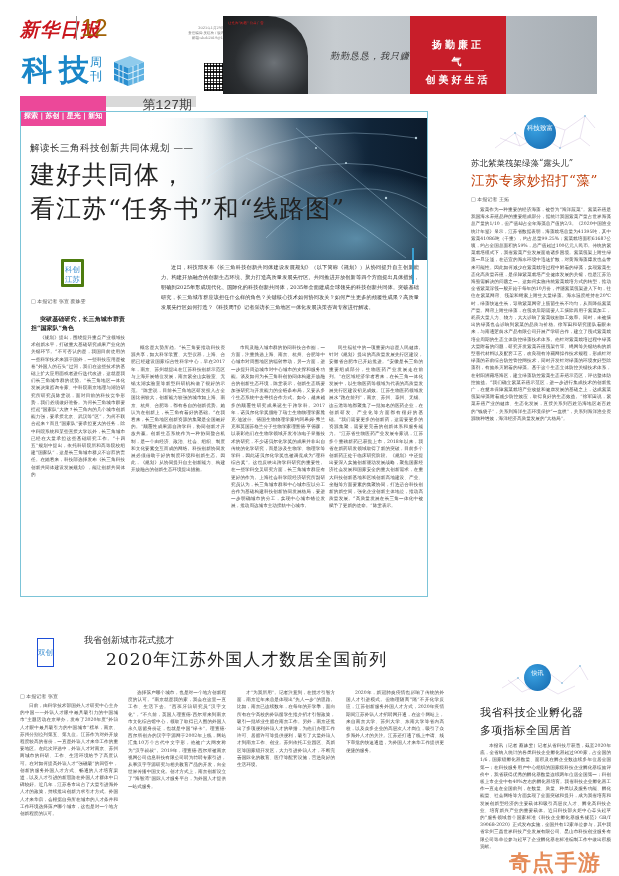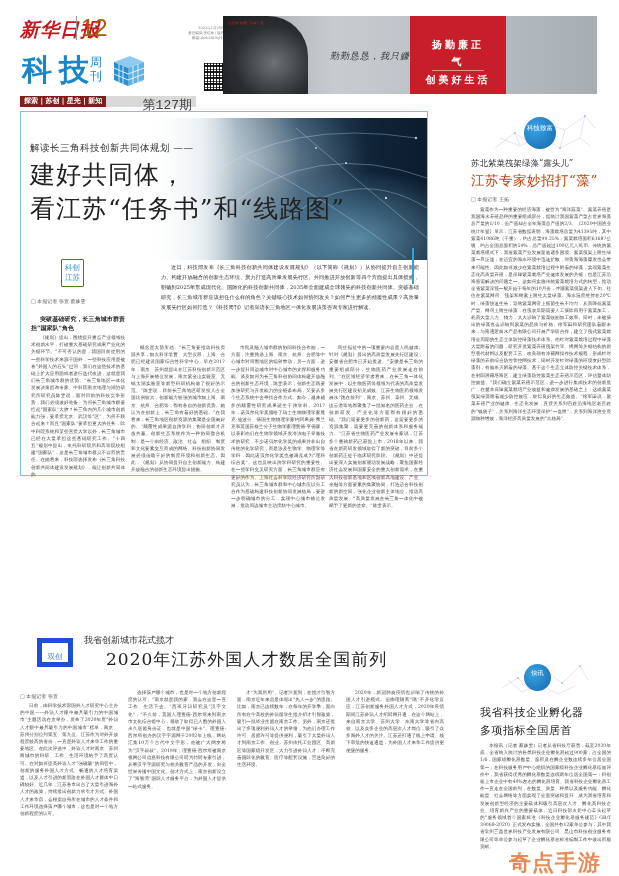--- a/index.html
+++ b/index.html
@@ -8,67 +8,67 @@
 
   
   .masthead { position: absolute; left: 18px; top: 12px; width: 200px; height: 82px; }
   .paper-name { position: absolute; left: 2px; top: 5px; font-size: 19px; font-weight: bold; color: #c9161d; font-style: italic; letter-spacing: 1px; font-family: "DejaVu Serif", serif; }
   .page-num-sep { position: absolute; left: 58px; top: 4px; width: 1px; height: 24px; background: #999; }
   .page-num { position: absolute; left: 63px; top: 2px; font-size: 24px; font-family: "Liberation Sans", sans-serif; color: #a16207; }
   .section-title { position: absolute; left: 4px; top: 38px; font-size: 30px; font-weight: bold; color: #1a86c8; letter-spacing: 7px; font-family: "DejaVu Sans", sans-serif; }
   .section-weekly { position: absolute; left: 72px; top: 43px; font-size: 12px; color: #1a86c8; line-height: 14px; width: 14px; font-family: "DejaVu Sans", sans-serif; }
   .cube-icon { position: absolute; left: 92px; top: 40px; width: 38px; height: 36px; }
   .nav-bar { position: absolute; left: 2px; top: 84px; width: 176px; height: 11px; background: #d9d9d9; }
-  .nav-tags { position: absolute; left: 0; top: 0; height: 11px; background: #7f1d1d; color: #fff; font-size: 7px; line-height: 11px; padding: 0 4px; font-family: "DejaVu Sans", sans-serif; font-weight: bold; }
+  .nav-tags { position: absolute; left: 0; top: 0; height: 11px; background: #ec4899; color: #fff; font-size: 7px; line-height: 11px; padding: 15px 4px; font-family: "DejaVu Sans", sans-serif; font-weight: bold; }
   .issue-num { position: absolute; right: 4px; top: 4px; font-size: 13px; line-height: 11px; color: #444; font-family: Liberation Mono, monospace; }
   .meta-info { position: absolute; left: 160px; top: 14px; width: 58px; font-size: 3.5px; line-height: 5px; color: #777; text-align: right; }
   .qr-code { position: absolute; left: 186px; top: 51px; width: 26px; height: 28px; background:
       repeating-linear-gradient(0deg, #222 0 2px, #fff 2px 3px, #555 3px 4px, #fff 4px 6px),
       repeating-linear-gradient(90deg, #222 0 1px, #fff 1px 3px); background-blend-mode: multiply; }
 
   
   .ad-banner { position: absolute; left: 223px; top: 16px; width: 374px; height: 78px; background: linear-gradient(90deg, #9da3a8 0%, #c7ccd0 30%, #b6bcc2 70%, #a6adb3 100%); overflow: hidden; }
   .ad-pig { position: absolute; left: 0; top: 0; width: 85px; height: 78px; background: radial-gradient(ellipse at 60% 60%, #6d7277 0%, #2b2e31 55%, #1a1c1e 100%); border-radius: 0 40px 0 0; }
   .ad-pig-tag { position: absolute; left: 5px; top: 5px; font-size: 3.5px; color: #d22; font-family: "DejaVu Sans", sans-serif; }
   .ad-slogan { position: absolute; left: 107px; top: 34px; font-size: 9px; color: #333; letter-spacing: 1px; font-style: italic; }
   .ad-red { position: absolute; left: 187px; top: 0; width: 96px; height: 78px; background: #c81e2a; color: #fff; text-align: center; font-size: 10px; line-height: 17px; padding-top: 20px; letter-spacing: 3px; font-family: "DejaVu Sans", sans-serif; font-weight: bold; }
   .ad-red .line1 { border-bottom: 0.5px solid rgba(255,255,255,0.5); margin: 0 22px; }
 
   
-  .main-box { position: absolute; left: 20px; top: 111px; width: 408px; height: 365px; border: 1.5px solid #7cc4d8; }
+  .main-box { position: absolute; left: 20px; top: 111px; width: 408px; height: 486px; border: 1.5px solid #7cc4d8; }
   .hero-img { position: absolute; left: 125px; top: 6px; width: 281px; height: 142px; background:
       radial-gradient(ellipse at 75% 85%, rgba(120,180,210,0.7) 0%, rgba(70,110,140,0) 40%),
       radial-gradient(ellipse at 40% 30%, rgba(255,255,255,0.3) 0%, rgba(255,255,255,0) 45%),
       linear-gradient(90deg, #ffffff 0%, #d9e4ea 20%, #2d4d67 55%, #102438 80%, #0c1c2d 100%); }
   .hero-fade { position: absolute; left: 125px; top: 6px; width: 90px; height: 142px; background: linear-gradient(90deg, #fff 0%, rgba(255,255,255,0) 100%); }
   .hero-lines { position: absolute; left: 125px; top: 6px; width: 281px; height: 142px; }
   .kicker { position: absolute; left: 9px; top: 30px; font-size: 9.5px; color: #333; letter-spacing: 0.5px; }
   .headline { position: absolute; left: 9px; font-size: 25px; color: #222; letter-spacing: 1px; font-family: "DejaVu Serif", serif; }
   .headline.l1 { top: 46px; }
   .headline.l2 { top: 80px; }
-  .column-tag { position: absolute; left: 40px; top: 147px; width: 23px; height: 28px; border: 1px solid #4d7c0f; border-radius: 1px; font-size: 7.5px; line-height: 10px; color: #3a8ed0; text-align: center; padding-top: 3px; }
+  .column-tag { position: absolute; left: 40px; top: 147px; width: 23px; height: 28px; border: 3px solid #4d7c0f; border-radius: 1px; font-size: 7.5px; line-height: 10px; color: #3a8ed0; text-align: center; padding-top: 3px; }
   .byline { position: absolute; font-size: 5px; color: #555; }
   .byline::before { content: "□ "; }
 
   .lead { position: absolute; left: 140px; top: 150px; width: 258px; font-size: 5.2px; line-height: 10px; color: #333; text-indent: 10px; text-align: justify; }
   .body-col { position: absolute; font-size: 4.6px; line-height: 7.2px; color: #444; text-align: justify; overflow: hidden; }
   .body-col p { text-indent: 9px; margin-bottom: 0; }
   .body-col h4 { font-size: 6px; line-height: 9px; font-weight: bold; color: #222; margin: 2px 0; text-indent: 9px; }
   .col-rule { position: absolute; left: 391px; top: 136px; width: 1.5px; height: 36px; background: #3a9fd0; }
 
   
   .tag-circle { position: absolute; left: 524px; top: 117px; width: 32px; height: 32px; border-radius: 50%; background: radial-gradient(circle at 35% 35%, #3aa2e2, #1467ad); color: #fff; font-size: 6.5px; line-height: 9px; text-align: center; padding-top: 7px; }
   .net-deco { position: absolute; }
   .r-kicker { position: absolute; left: 471px; top: 158px; font-size: 8.5px; color: #333; }
   .r-headline { position: absolute; left: 471px; top: 172px; font-size: 13.5px; color: #c2410c; letter-spacing: 0.5px; }
   .r-byline { left: 471px; top: 196px; }
   .r-body { left: 471px; top: 206px; width: 140px; height: 415px; }
 
   
-  .b-tag { position: absolute; left: 37px; top: 638px; width: 36px; height: 29px; border: 5px solid #1d4ed8; font-size: 7.5px; color: #3a8ed0; text-align: center; padding-top: 9px; }
+  .b-tag { position: absolute; left: 37px; top: 638px; width: 17px; height: 29px; border: 1px solid #1d4ed8; font-size: 7.5px; color: #3a8ed0; text-align: center; padding-top: 9px; }
   .b-kicker { position: absolute; left: 84px; top: 634px; font-size: 9px; color: #333; }
   .b-headline { position: absolute; left: 106px; top: 648px; font-size: 17px; color: #222; letter-spacing: 1px; }
   .b-byline { left: 20px; top: 693px; }
   .b-col { top: 689px; height: 187px; }
 
   
   .k-circle { position: absolute; left: 524px; top: 664px; width: 27px; height: 27px; border-radius: 50%; background: radial-gradient(circle at 35% 35%, #3aa2e2, #1467ad); color: #fff; font-size: 6px; line-height: 9px; text-align: center; padding-top: 4px; }
   .k-headline { position: absolute; left: 480px; top: 704px; font-size: 11px; line-height: 18px; color: #222; letter-spacing: 0.5px; }
   .k-body { left: 480px; top: 742px; width: 131px; height: 134px; }
 

